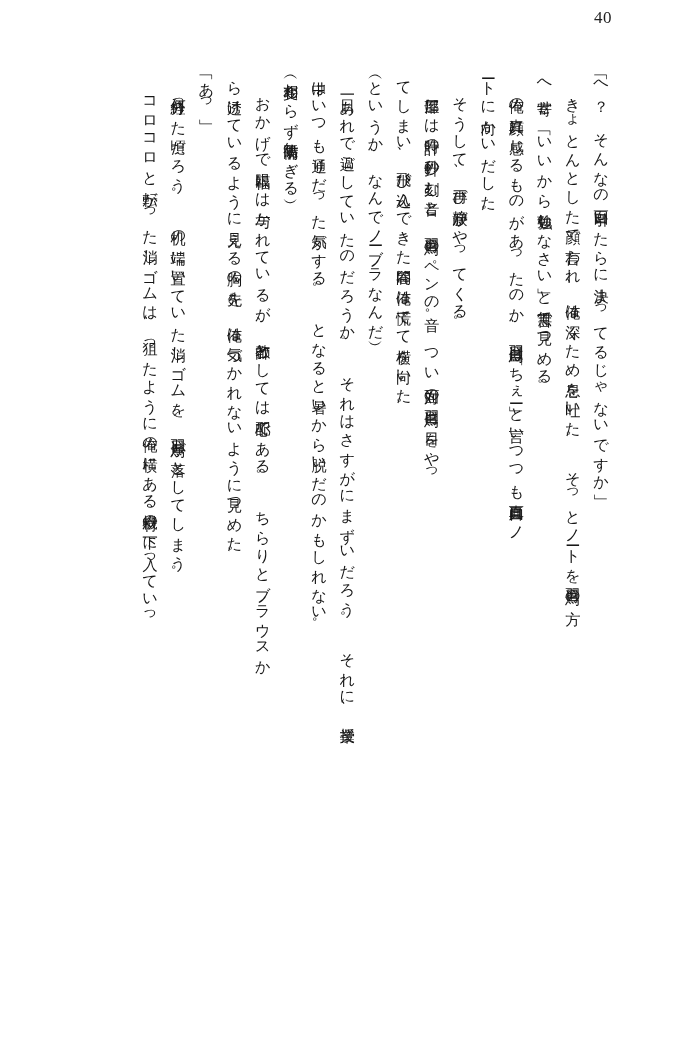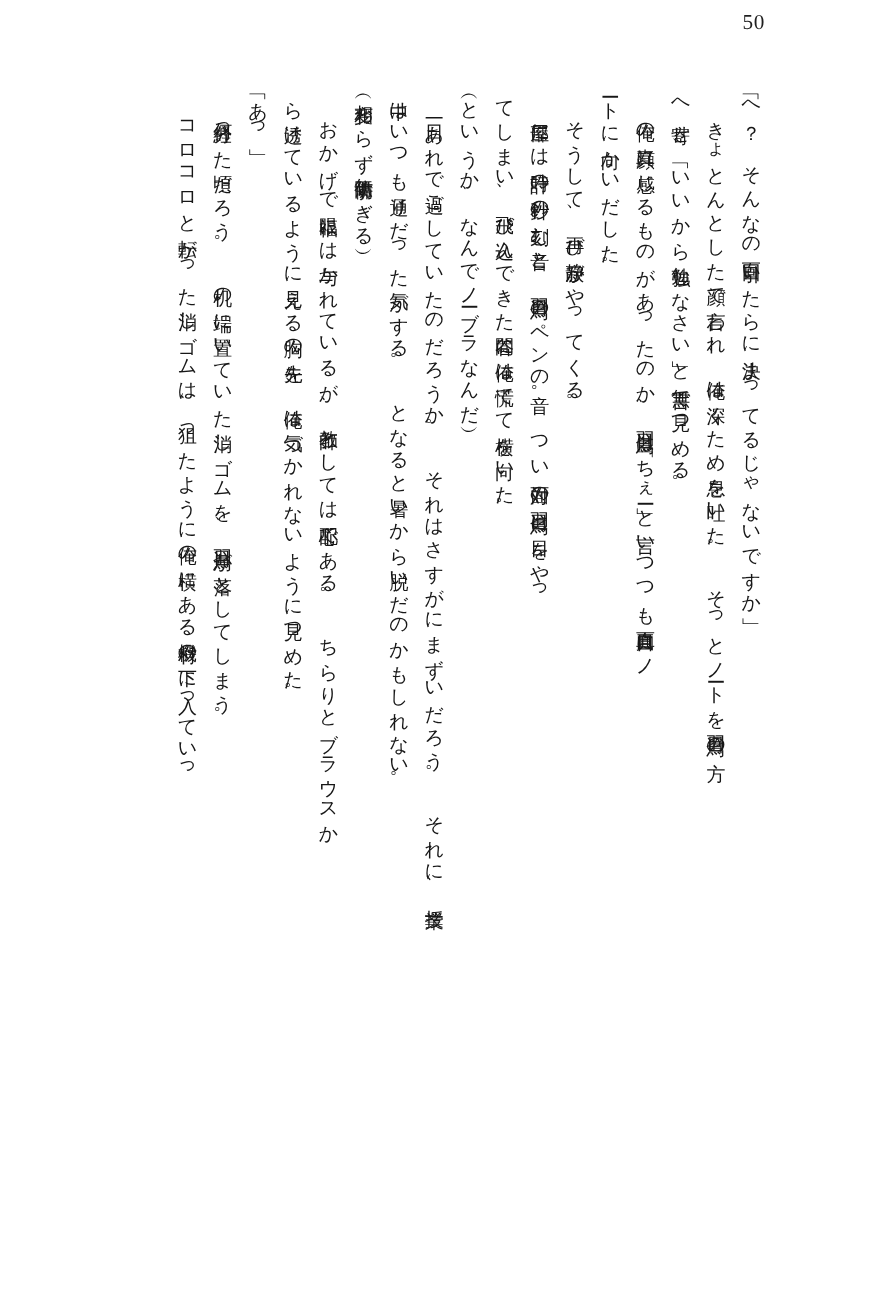--- a/index.html
+++ b/index.html
@@ -51,21 +51,21 @@
     color: #171717;
     font-family: "DejaVu Serif", "Liberation Serif", serif;
     overflow: visible;
   }
 </style>
 </head>
 <body>
 
 <div class="page">
 
-  <div class="page-number">50</div>
+  <div class="page-number">40</div>
 
   <div class="text-block">
     <div class="vline">「へ？　そんなの百回引いたらに決まってるじゃないですか」</div>
     <div class="vline">　きょとんとした顔で言われ、俺は深くため息を吐いた。　そっとノートを羽目鳥の方</div>
     <div class="vline">へ寄せ、「いいから勉強しなさい」と無言で見つめる。</div>
     <div class="vline">　俺の真顔に感じるものがあったのか、羽目鳥は「ちぇー」と言いつつも真面目にノ</div>
     <div class="vline">ートに向かいだした。</div>
     <div class="vline">　そうして、再び静寂がやってくる。</div>
     <div class="vline">　部屋には時計の秒針の刻む音と、羽目鳥のペンの音。　つい対面の羽目鳥に目をやっ</div>
     <div class="vline">てしまい、飛び込んできた谷間に俺は慌てて横を向いた。</div>

